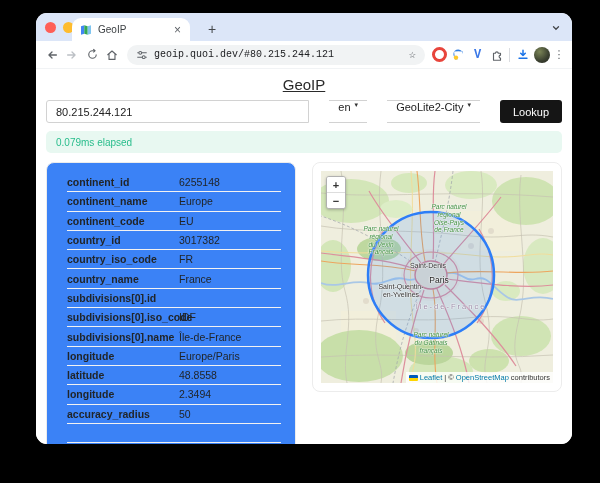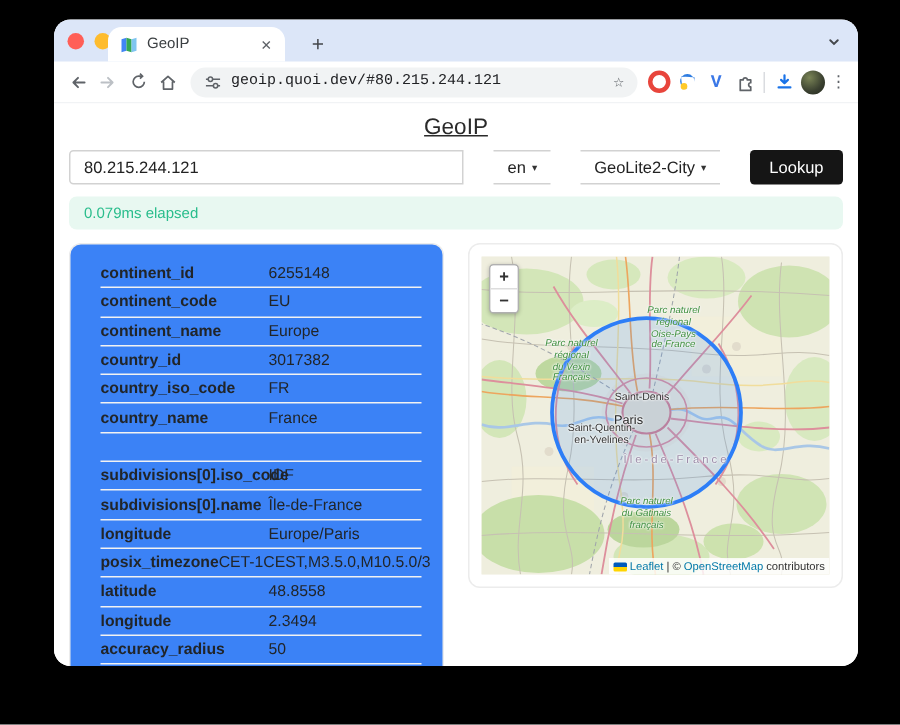--- a/index.html
+++ b/index.html
@@ -29,21 +29,21 @@
   .tooldiv{width:1px;height:14px;background:#dadce0;margin:0 3px;flex:none;}
   .avatar{width:16px;height:16px;border-radius:50%;background:radial-gradient(circle at 35% 30%,#7a8456,#3a4030 60%,#23271d);flex:none;margin:0 2px;}
   .menu-dots{font-size:11px;color:#5f6368;width:14px;text-align:center;flex:none;}
 
   
   .page{height:375px;background:#fff;position:relative;overflow:hidden;}
   .page-title-wrap{text-align:center;margin-top:7px;height:18px;}
   .page-title{font-size:15px;font-weight:500;color:#2a2a2a;text-decoration:underline;}
   .search-row{display:flex;margin:6px 10px 0;height:23px;align-items:stretch;gap:20px;}
   .ip-input{flex:1;border:1px solid #d2d2d2;border-radius:3px 0 0 3px;padding:0 9px;font-size:11px;color:#222;font-family:"Liberation Sans",sans-serif;outline:none;min-width:0;}
-  .select{display:flex;align-items:center;gap:4px;padding:0 9px;font-size:11px;color:#222;background:#fff;border-top:1px solid #d2d2d2;border-bottom:1px solid #d2d2d2;white-space:nowrap;}
+  .select{display:flex;align-items:flex-start;gap:4px;padding:0 9px;font-size:11px;color:#222;background:#fff;border-top:1px solid #d2d2d2;border-bottom:1px solid #d2d2d2;white-space:nowrap;}
   .select .arr{font-size:7px;color:#333;}
   .lookup-btn{background:#151515;color:#fff;font-size:11px;border:none;border-radius:3px;padding:0 13px;display:flex;align-items:center;font-family:"Liberation Sans",sans-serif;}
   .status-bar{margin:8px 10px 0;height:22px;background:#e8f8f1;border-radius:5px;display:flex;align-items:center;padding:0 10px;font-size:10px;color:#29bd8c;}
   .content{display:flex;gap:16px;margin:9px 10px 0;align-items:flex-start;}
 
   
   .results-panel{width:250px;flex:none;border:1px solid #ececec;border-radius:8px;padding:10px 14px 0 20px;box-sizing:border-box;height:296px;background:#3b82f6;overflow:hidden;}
   .trow{display:flex;align-items:center;height:18.3px;border-bottom:1px solid #f2f2f2;font-size:10.5px;color:#212529;}
   .tkey{width:112px;font-weight:bold;white-space:nowrap;}
   .tval{flex:1;white-space:nowrap;}
@@ -177,56 +177,53 @@
 
     <div class="status-bar">0.079ms elapsed</div>
 
     <div class="content">
       <div class="results-panel">
           <div class="trow">
             <div class="tkey">continent_id</div>
             <div class="tval">6255148</div>
           </div>
           <div class="trow">
+            <div class="tkey">continent_name</div>
+            <div class="tval">Europe</div>
+          </div>
+          <div class="trow">
             <div class="tkey">continent_code</div>
             <div class="tval">EU</div>
           </div>
           <div class="trow">
-            <div class="tkey">continent_name</div>
-            <div class="tval">Europe</div>
-          </div>
-          <div class="trow">
             <div class="tkey">country_id</div>
             <div class="tval">3017382</div>
           </div>
           <div class="trow">
             <div class="tkey">country_iso_code</div>
             <div class="tval">FR</div>
           </div>
           <div class="trow">
             <div class="tkey">country_name</div>
             <div class="tval">France</div>
           </div>
           <div class="trow">
+            <div class="tkey">subdivisions[0].id</div>
           </div>
           <div class="trow">
             <div class="tkey">subdivisions[0].iso_code</div>
             <div class="tval">IDF</div>
           </div>
           <div class="trow">
             <div class="tkey">subdivisions[0].name</div>
             <div class="tval">Île-de-France</div>
           </div>
           <div class="trow">
             <div class="tkey">longitude</div>
             <div class="tval">Europe/Paris</div>
-          </div>
-          <div class="trow">
-            <div class="tkey">posix_timezone</div>
-            <div class="tval">CET-1CEST,M3.5.0,M10.5.0/3</div>
           </div>
           <div class="trow">
             <div class="tkey">latitude</div>
             <div class="tval">48.8558</div>
           </div>
           <div class="trow">
             <div class="tkey">longitude</div>
             <div class="tval">2.3494</div>
           </div>
           <div class="trow">
@@ -303,21 +300,21 @@
               <path d="M103 119C92 150 85 180 80 212"></path>
               <path d="M100 92C82 68 62 45 48 20"></path>
               <path d="M122 94C140 72 162 50 180 26"></path>
               <path d="M124 114C150 140 175 165 195 195"></path>
             </g>
             <circle cx="110" cy="104" r="63" fill="#3388ff" fill-opacity="0.16" stroke="#2d7ef7" stroke-width="2.5"></circle>
           </svg>
 
           <div class="map-labels">
               <div class="mlabel city" style="left: 107px; top: 95px;">Saint-Denis</div>
-              <div class="mlabel city-major" style="left: 98px; top: 109px;">Paris</div>
+              <div class="mlabel city-major" style="left: 118px; top: 109px;">Paris</div>
               <div class="mlabel city" style="left: 80px; top: 120px;">Saint-Quentin-
 en-Yvelines</div>
               <div class="mlabel region" style="left: 130px; top: 135px;">Île-de-France</div>
               <div class="mlabel park" style="left: 60px; top: 70px;">Parc naturel
 régional
 du Vexin
 Français</div>
               <div class="mlabel park" style="left: 128px; top: 48px;">Parc naturel
 régional
 Oise-Pays

